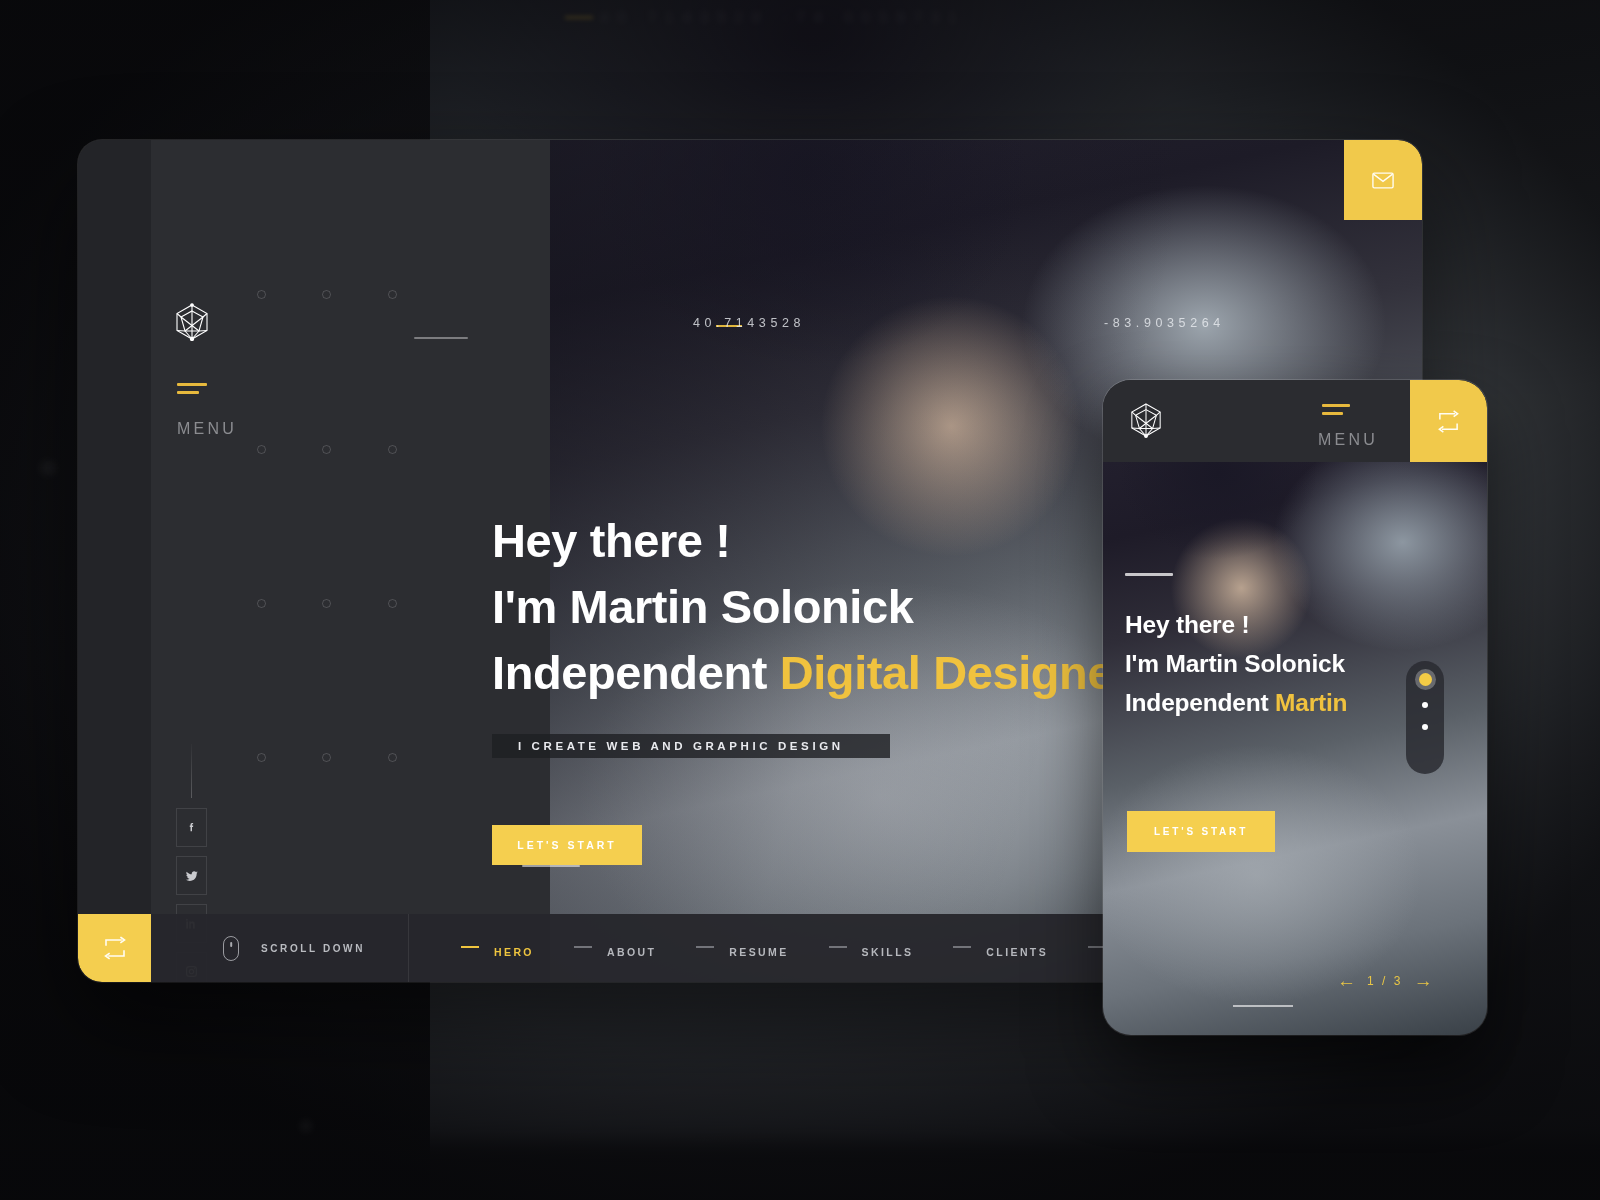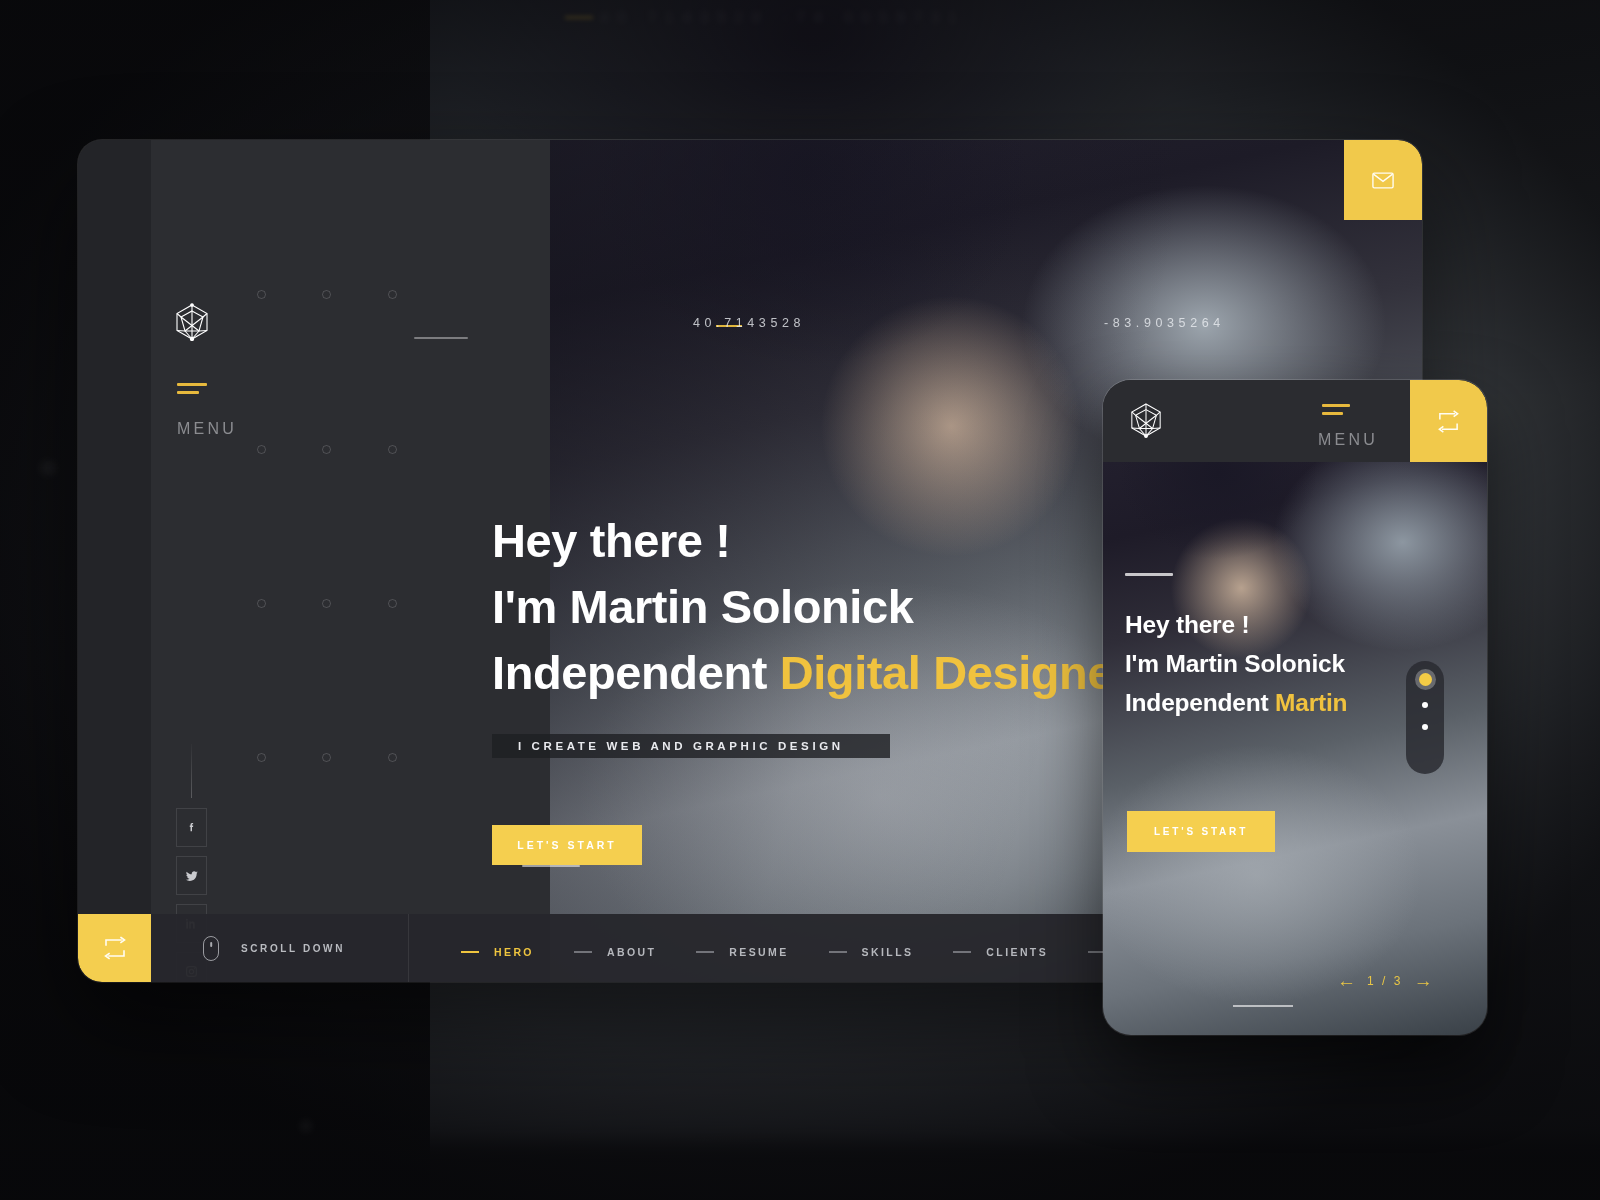--- a/index.html
+++ b/index.html
@@ -141,26 +141,26 @@
     background:#f4ce4f; border-bottom-left-radius:24px;
     display:flex; align-items:center; justify-content:center; cursor:pointer;
   }
 
   
   .bottom-nav {
     position:absolute; left:73px; bottom:0; width:1271px; height:68px;
     background:rgba(38,39,44,.96);
     display:flex; align-items:center;
   }
-  .scroll-group { display:flex; align-items:center; width:258px; height:100%; border-right:1px solid rgba(255,255,255,.08); padding-left:52px; }
+  .scroll-group { display:flex; align-items:center; width:258px; height:100%; border-right:1px solid rgba(255,255,255,.08); padding-left:72px; }
   .mouse-icon { width:16px; height:25px; border:1.4px solid rgba(226,228,232,.62); border-radius:9px; position:relative; }
   .mouse-icon::after { content:""; position:absolute; left:50%; top:5px; transform:translateX(-50%); width:1.6px; height:5px; background:rgba(226,228,232,.7); border-radius:1px; }
   .scroll-label { margin-left:22px; color:#b9bbc0; font-size:10px; letter-spacing:2.6px; font-weight:600; }
   .nav-items { display:flex; align-items:center; padding-left:52px; }
-  .nav-item { display:flex; align-items:center; margin-right:40px; cursor:pointer;margin-top:8px; }
+  .nav-item { display:flex; margin-right:40px; cursor:pointer;margin-top:8px; }
   .nav-dash { width:18px; height:2px; background:rgba(190,192,198,.5); margin-right:15px; }
   .nav-item.active .nav-dash { background:#efc53f; }
   .nav-text { color:#b6b8bd; font-size:10.5px; letter-spacing:2.4px; font-weight:700; }
   .nav-item.active .nav-text { color:#efc53f; }
 
   
   #phone {
     position:absolute; left:1103px; top:380px; width:384px; height:655px;
     border-radius:28px; overflow:hidden;
     background:#2b2c30;

